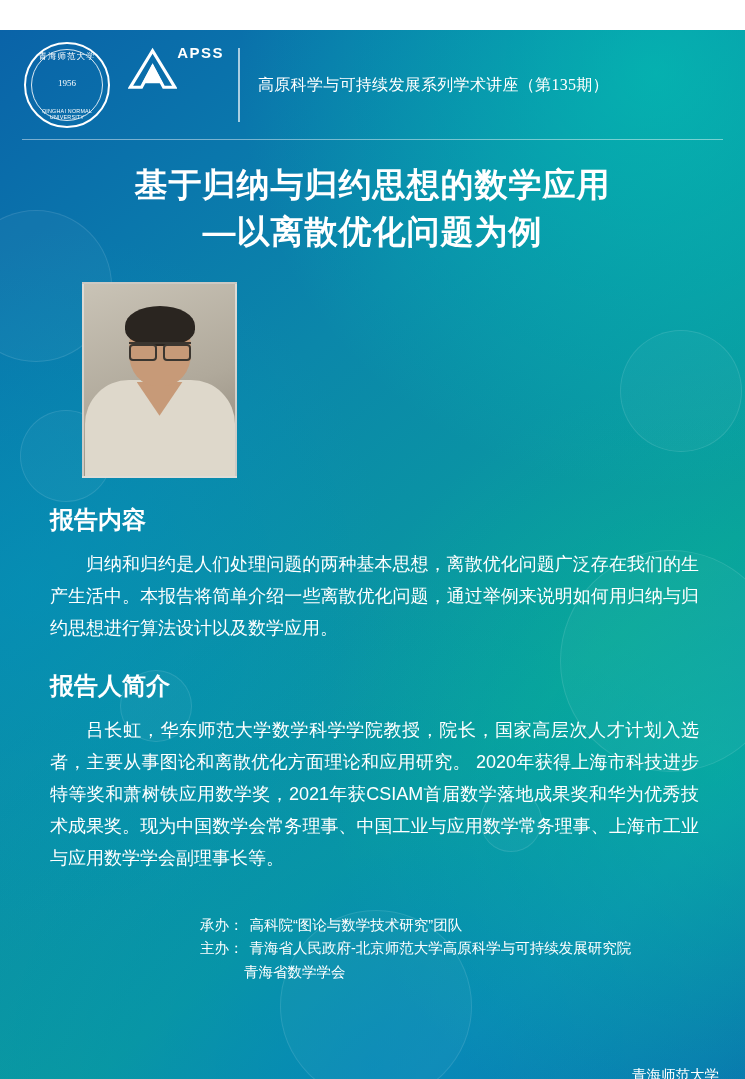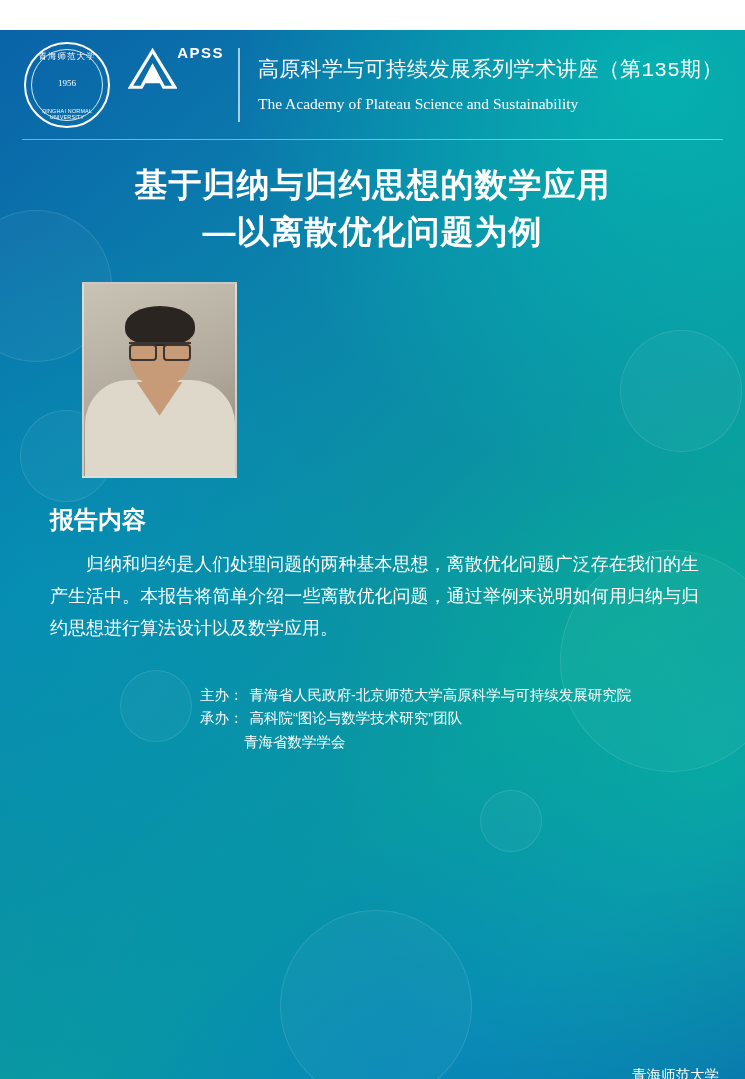--- a/index.html
+++ b/index.html
@@ -122,23 +122,23 @@
     height: 74px;
     background: rgba(255,255,255,0.65);
     margin: 0 18px 0 14px;
     flex: 0 0 auto;
   }
   .header-text {
     color: #ffffff;
     line-height: 1.5;
   }
   .header-cn {
-    font-size: 21px;
+    font-size: 16px;
     letter-spacing: 0.3px;
-    font-family: Liberation Mono, monospace;
+    font-family: Liberation Serif, serif;
     white-space: nowrap;
   }
   .header-en {
     font-size: 15.5px;
     font-family: "Liberation Serif", serif;
     margin-top: 6px;
     white-space: nowrap;
   }
   .header-rule {
     position: absolute;
@@ -331,21 +331,20 @@
         <polygon points="31,3 59,49 45,49 31,23 17,49 3,49" fill="none" stroke="#ffffff" stroke-width="4"></polygon>
         <polygon points="31,19 44,44 18,44" fill="#ffffff"></polygon>
       </svg>
       <div class="apss-label">APSS</div>
     </div>
 
     <div class="divider-v"></div>
 
     <div class="header-text">
       <div class="header-cn">高原科学与可持续发展系列学术讲座（第135期）</div>
-      <div class="header-en">The Academy of Plateau Science and Sustainability</div>
     </div>
 
     <div class="header-rule"></div>
   </div>
 
   <div class="title-block">
     <div class="title-line">基于归纳与归约思想的数学应用</div>
     <div class="title-line">—以离散优化问题为例</div>
   </div>
 
@@ -358,28 +357,32 @@
       <div class="hair"></div>
       <div class="glasses"></div>
     </div>
   </div>
 
   <div class="section">
     <div class="section-title">报告内容</div>
     <div class="section-body">归纳和归约是人们处理问题的两种基本思想，离散优化问题广泛存在我们的生产生活中。本报告将简单介绍一些离散优化问题，通过举例来说明如何用归纳与归约思想进行算法设计以及数学应用。</div>
   </div>
 
+  <div class="section">
+    <div class="section-title">报告人简介</div>
+    <div class="section-body">吕长虹，华东师范大学数学科学学院教授，院长，国家高层次人才计划入选者，主要从事图论和离散优化方面理论和应用研究。 2020年获得上海市科技进步特等奖和萧树铁应用数学奖，2021年获CSIAM首届数学落地成果奖和华为优秀技术成果奖。现为中国数学会常务理事、中国工业与应用数学常务理事、上海市工业与应用数学学会副理事长等。</div>
+  </div>
 
   <div class="orgs">
+    <div class="org-row">
+      <span class="org-label">承办：</span>
+      <span class="org-value">高科院“图论与数学技术研究”团队</span>
+    </div>
     <div class="org-row">
       <span class="org-label">主办：</span>
       <span class="org-value">青海省人民政府-北京师范大学高原科学与可持续发展研究院</span>
     </div>
-    <div class="org-row">
-      <span class="org-label">承办：</span>
-      <span class="org-value">高科院“图论与数学技术研究”团队</span>
-    </div>
     <div class="org-sub">青海省数学学会</div>
   </div>
 
   <div class="footer-note">青海师范大学</div>
 
 </div>
 
 </body></html>

